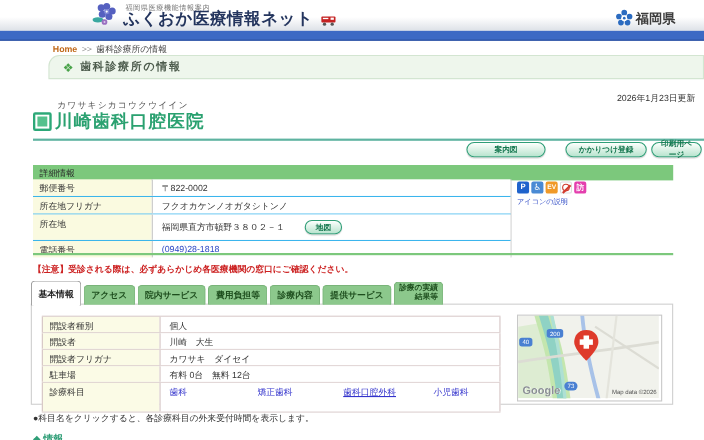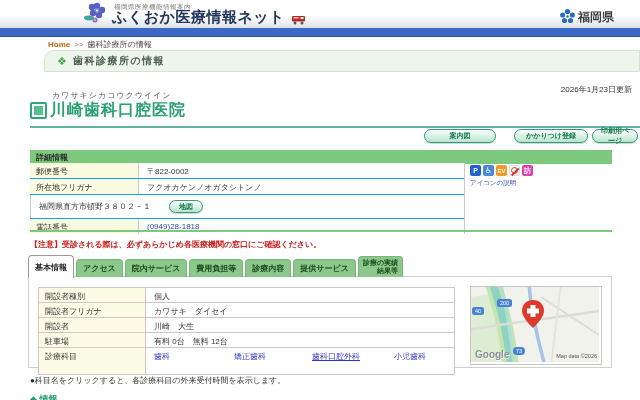--- a/index.html
+++ b/index.html
@@ -35,21 +35,21 @@
   .title-rule{position:absolute;top:126px;left:30px;width:610px;height:2px;background:#5fb3a1;}
   
   .pill{border:1px solid #2f9e77;border-radius:8px;background:linear-gradient(#fdfffd,#b9e4cf);
         color:#15774f;font-size:7px;font-weight:bold;display:flex;align-items:center;justify-content:center;
         box-shadow:0 1px 1px rgba(0,0,0,.18);box-sizing:border-box;cursor:pointer;}
   .btn1{position:absolute;top:129px;left:424px;width:72px;height:14px;}
   .btn2{position:absolute;top:129px;left:514px;width:74px;height:14px;}
   .btn3{position:absolute;top:129px;left:592px;width:46px;height:14px;}
   
   .details-header{position:absolute;top:150px;left:30px;width:582px;height:13px;background:#7cc87c;
-                  color:#2a2a2a;font-size:8px;font-weight:bold;padding:2px 0 12px 6px;box-sizing:border-box;}
+                  color:#2a2a2a;font-size:8px;font-weight:normal;padding:2px 0 12px 6px;box-sizing:border-box;}
   .details-table{position:absolute;top:163px;left:30px;width:435px;border-right:1px solid #c9c9c9;box-sizing:border-box;}
   .d-row{display:flex;border-bottom:1px solid #0ea5e9;}
   .d-row:last-child{border-bottom:none;justify-content:space-between;}
   .d-label{width:108px;background:#fafae0;font-size:8px;color:#333;padding:3px 0 0 6px;box-sizing:border-box;}
   .d-value{flex:1;font-size:8px;color:#333;padding:3px 0 0 8px;background:#fff;border-left:1px solid #c9c9c9;box-sizing:border-box;}
   .h15{min-height:15px;} .h23{min-height:23px;}
   .d-flex{display:flex;align-items:center;padding-top:0;}
   .map-btn{width:34px;height:13px;margin-left:18px;font-size:7px;}
   .phone-link{color:#2b47c4;text-decoration:none;}
   .green-underline{position:absolute;top:230px;left:30px;width:582px;height:2px;background:#7cc87c;}
@@ -162,20 +162,21 @@
 <div class="details-table">
   <div class="d-row h15">
     <div class="d-label">郵便番号</div>
     <div class="d-value">〒822-0002</div>
   </div>
   <div class="d-row h15">
     <div class="d-label">所在地フリガナ</div>
     <div class="d-value">フクオカケンノオガタシトンノ</div>
   </div>
   <div class="d-row h23">
+    <div class="d-label">所在地</div>
     <div class="d-value d-flex">
       <span>福岡県直方市頓野３８０２－１</span>
       <button class="pill map-btn">地図</button>
     </div>
   </div>
   <div class="d-row h15">
     <div class="d-label">電話番号</div>
     <div class="d-value"><a href="#" class="phone-link">(0949)28-1818</a></div>
   </div>
 </div>
@@ -206,26 +207,26 @@
 </div>
 
 <div class="content-box"></div>
 
 <div class="info-table">
   <div class="i-row h14">
     <div class="i-label">開設者種別</div>
     <div class="i-value">個人</div>
   </div>
   <div class="i-row h14">
+    <div class="i-label">開設者</div>
+    <div class="i-value">川崎　大生</div>
+  </div>
+  <div class="i-row h14">
     <div class="i-label">開設者フリガナ</div>
     <div class="i-value">カワサキ　ダイセイ</div>
-  </div>
-  <div class="i-row h14">
-    <div class="i-label">開設者</div>
-    <div class="i-value">川崎　大生</div>
   </div>
   <div class="i-row h14">
     <div class="i-label">駐車場</div>
     <div class="i-value">有料 0台　無料 12台</div>
   </div>
   <div class="i-row h26">
     <div class="i-label">診療科目</div>
     <div class="i-value">
       <a href="#" class="dept-link w80">歯科</a><a href="#" class="dept-link w78">矯正歯科</a><a href="#" class="dept-link w82">歯科口腔外科</a><a href="#" class="dept-link">小児歯科</a>
     </div>

